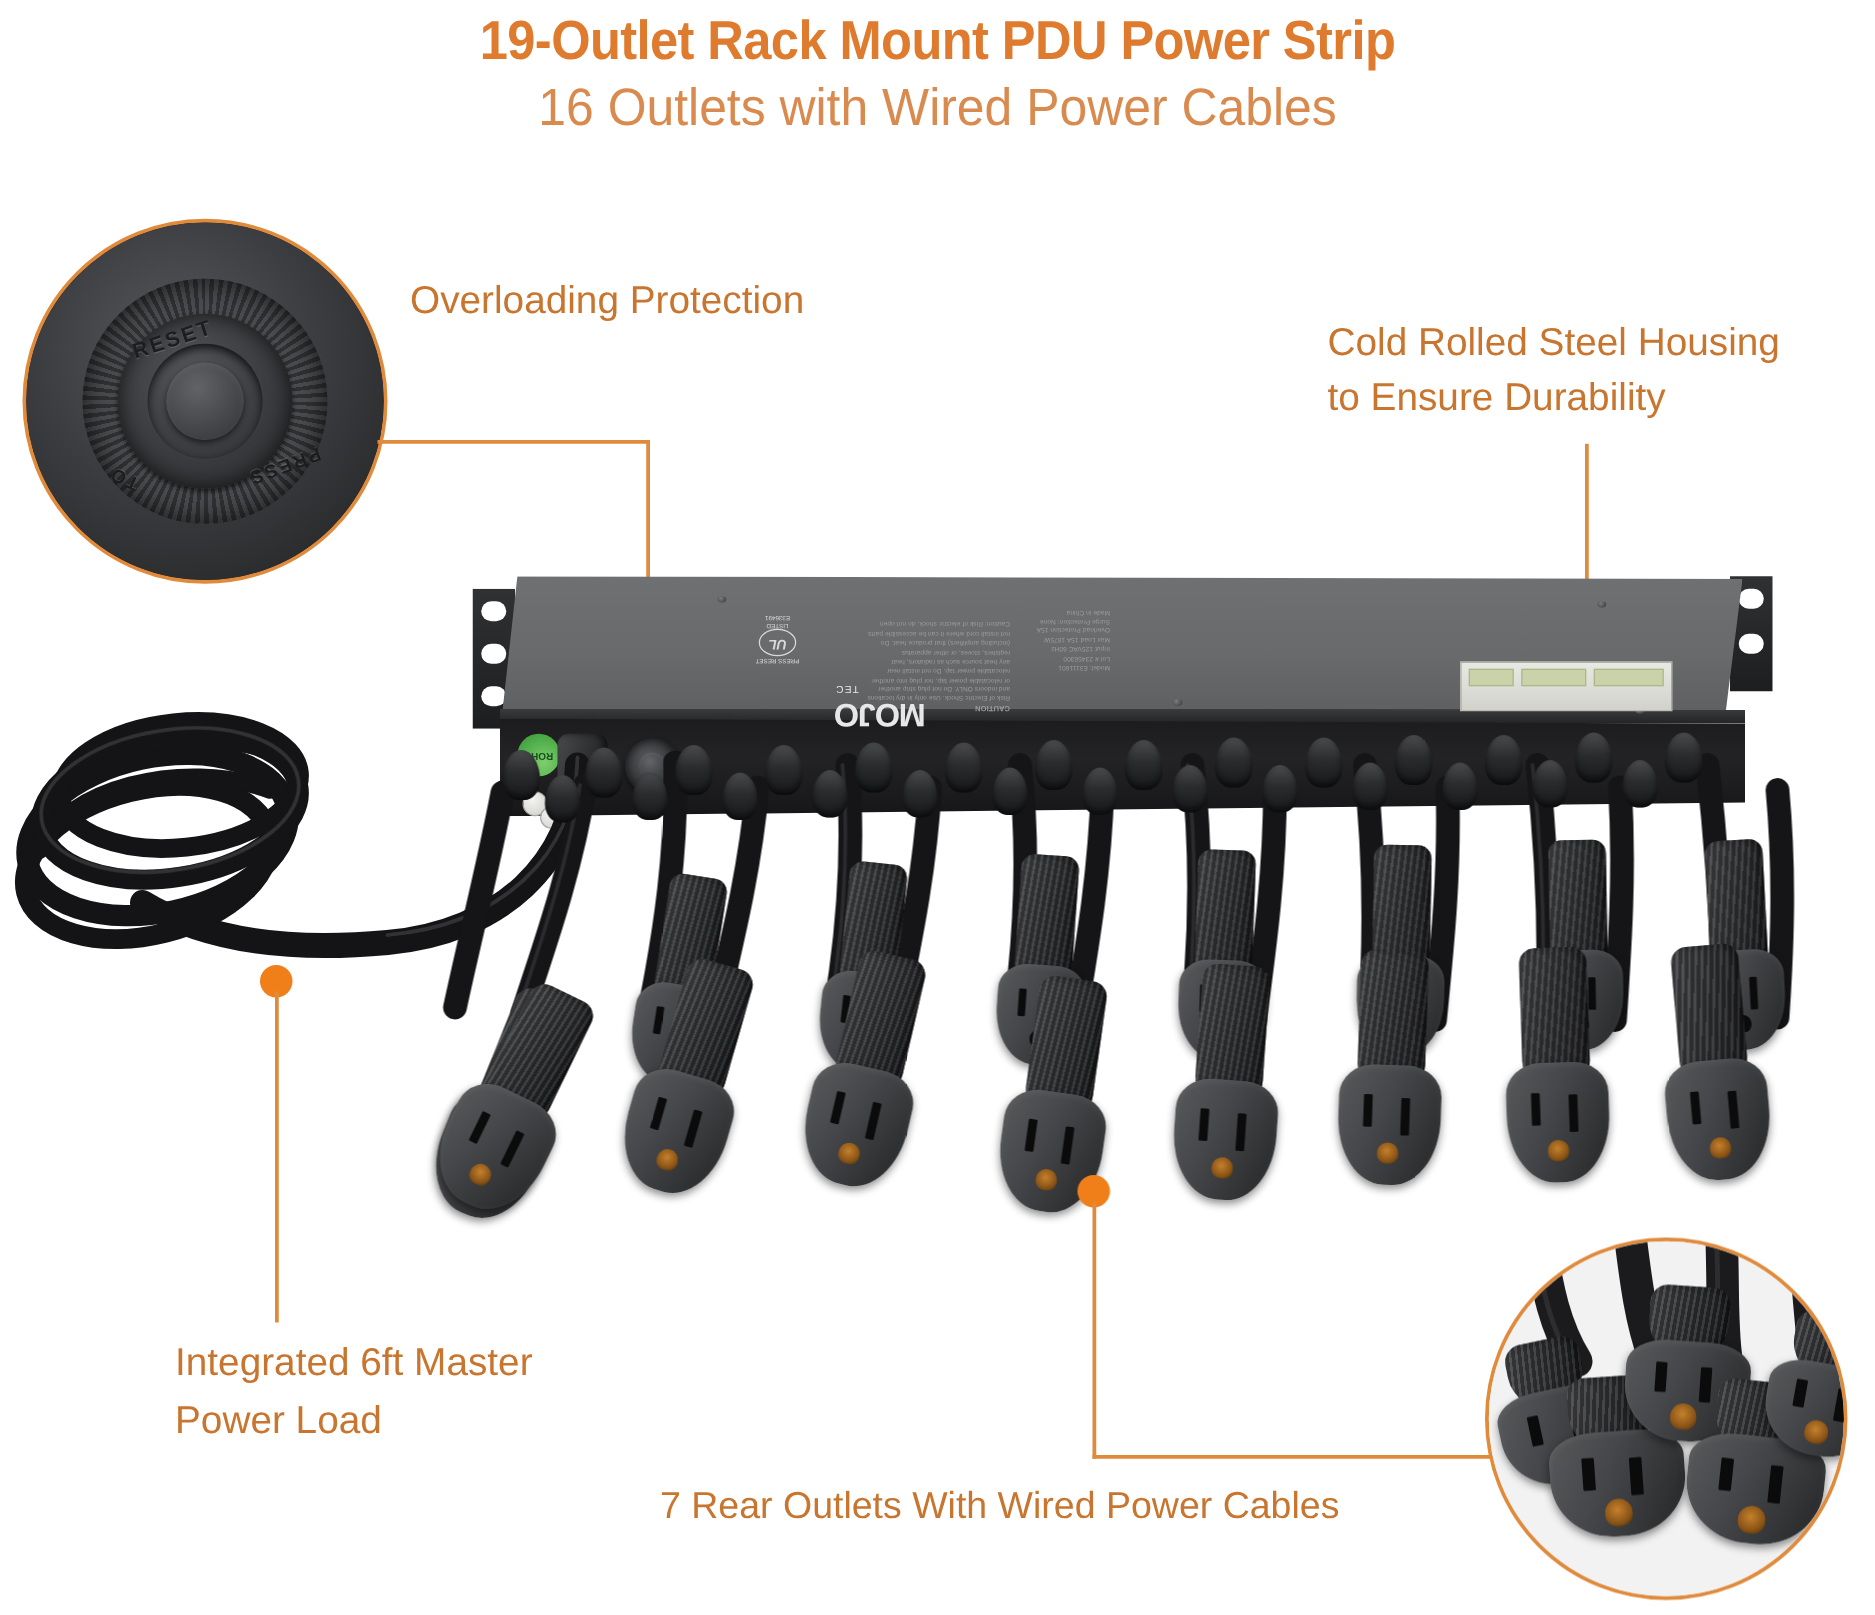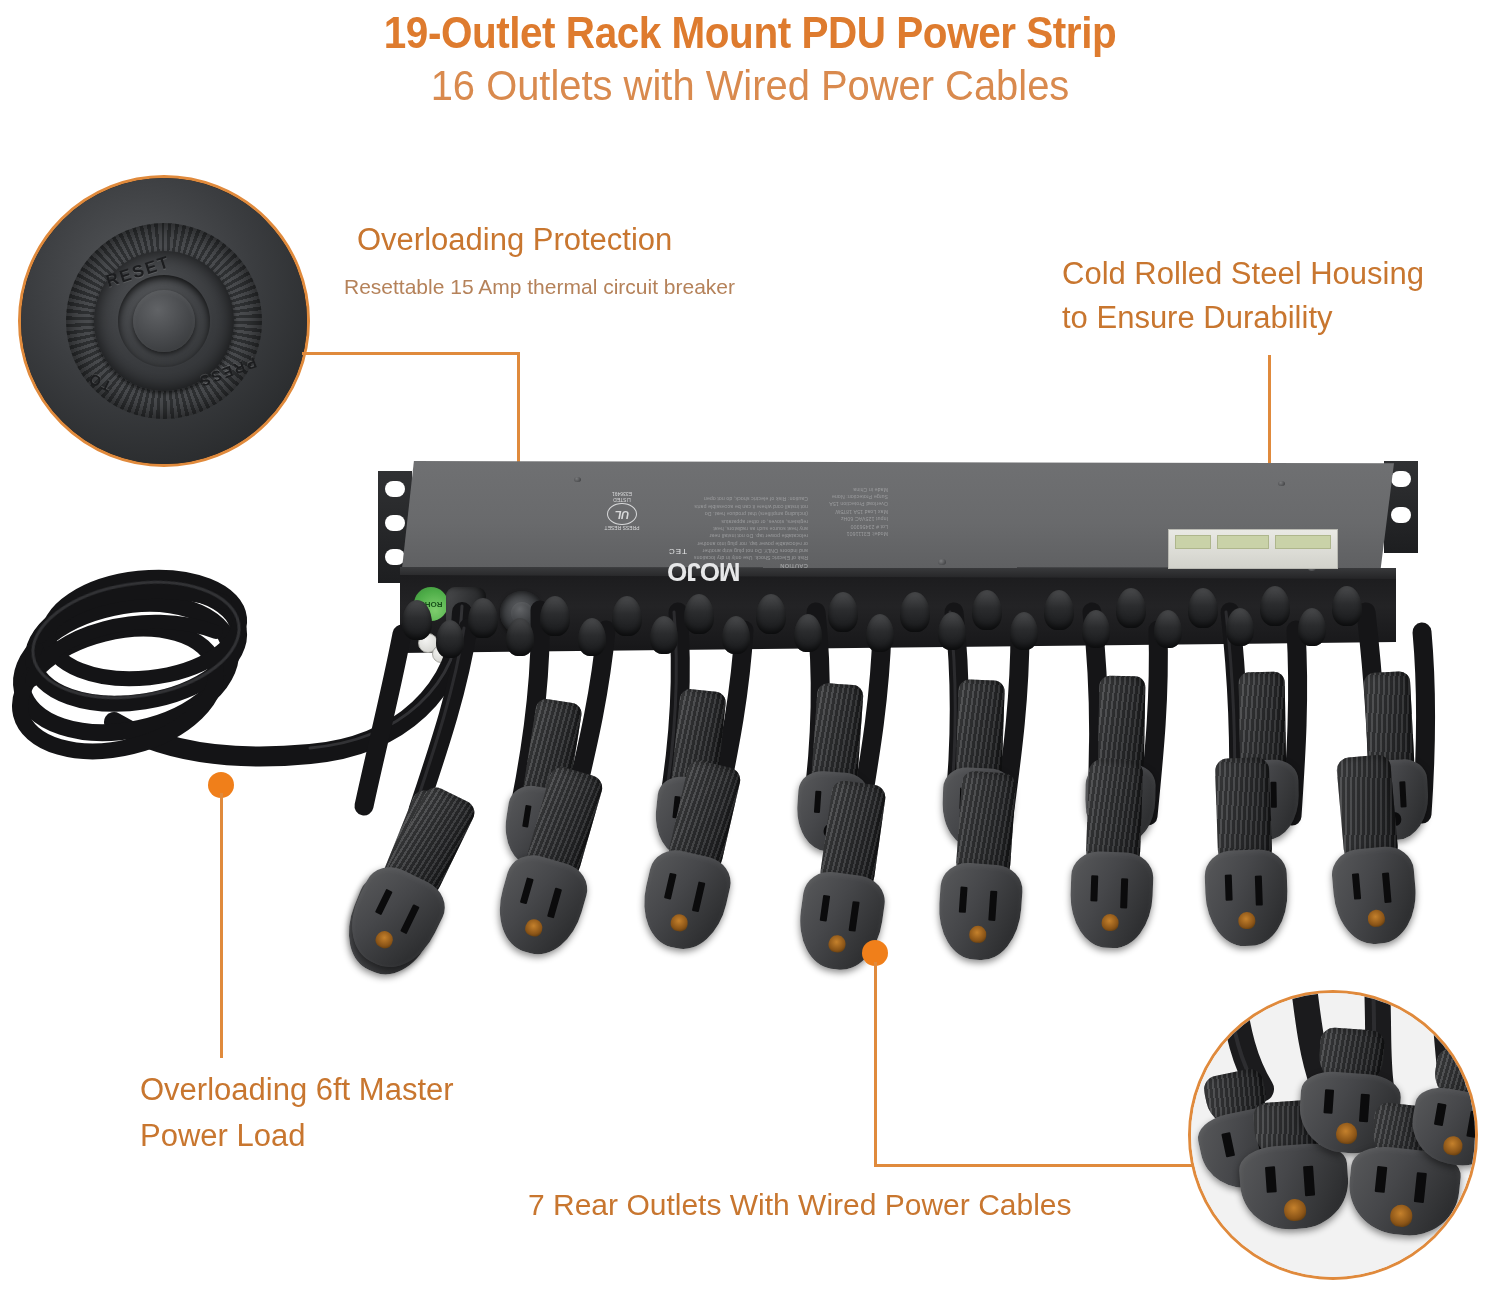--- a/index.html
+++ b/index.html
@@ -206,22 +206,21 @@
       <div class="knob-text" style="left:84px; top:84px; transform:rotate(-18deg);">RESET</div>
       <div class="knob-text" style="left:66px; top:196px; transform:rotate(205deg); font-size:15px;">TO</div>
       <div class="knob-text" style="left:176px; top:186px; transform:rotate(160deg); font-size:15px;">PRESS</div>
     </div>
   </div>
 
   <div class="lead lead-h" style="left:302px; top:352px; width:218px;"></div>
   <div class="lead lead-v" style="left:517px; top:352px; height:240px;"></div>
   <div class="dot" style="left:505px; top:580px;"></div>
 
-  <div class="callout-head" style="left:357px; top:222px;">Overloading Protection</div>
-  <div class="callout-body" style="left:344px; top:272px; width:420px;"><span>Resettable 15 Amp thermal circuit breaker</span></div>
+  <div class="callout-head" style="left:328px; top:222px;">Overloading Protection</div>
 
   <div class="callout-head" style="left:1062px; top:300px;">to Ensure Durability</div>
   <div class="callout-head" style="left:1062px; top:256px;">Cold Rolled Steel Housing</div>
   <div class="lead lead-v" style="left:1268px; top:355px; height:195px;"></div>
   <div class="dot" style="left:1256px; top:533px;"></div>
 
   <div id="pdu" style="left:378px; top:455px; width:1040px; height:215px;">
 
     <div class="ear" style="left:0px; top:16px; width:34px; height:112px; clip-path: polygon(0 0,100% 0,100% 100%,0 100%);">
       <div class="ear-slot" style="left:7px; top:10px; width:20px; height:16px;"></div>
@@ -322,21 +321,21 @@
       <path d="M22 140 C 40 92, 136 66, 206 92" stroke-width="14"></path>
     </g>
     <g fill="none" stroke="#3c3d40" stroke-width="3" stroke-linecap="round" opacity=".75">
       <path d="M452 66 C 450 146, 390 200, 300 208"></path>
       <ellipse cx="126" cy="100" rx="104" ry="56" transform="rotate(-9 126 100)"></ellipse>
     </g>
   </svg>
 
   <div class="dot" style="left:208px; top:772px;"></div>
   <div class="lead lead-v" style="left:220px; top:793px; height:265px;"></div>
-  <div class="callout-head" style="left:140px; top:1072px;">Overloading 6ft Master</div>
+  <div class="callout-head" style="left:140px; top:1072px;">Integrated 6ft Master</div>
   <div class="callout-head" style="left:140px; top:1118px;">Power Load</div>
 
   <svg style="position:absolute; left:360px; top:600px; width:1090px; height:330px; overflow:visible;" viewBox="0 0 1090 330">
     <g fill="none" stroke="#151517" stroke-width="19" stroke-linecap="round">
       <path d="M108 28 C 98 92, 78 150, 58 210"></path>
       <path d="M180 10 C 182 80, 172 146, 160 206"></path>
       <path d="M246 30 C 240 96, 226 152, 212 212"></path>
       <path d="M318 12 C 324 82, 318 148, 308 208"></path>
       <path d="M384 30 C 380 98, 368 154, 356 214"></path>
       <path d="M456 12 C 464 84, 460 150, 452 210"></path>

